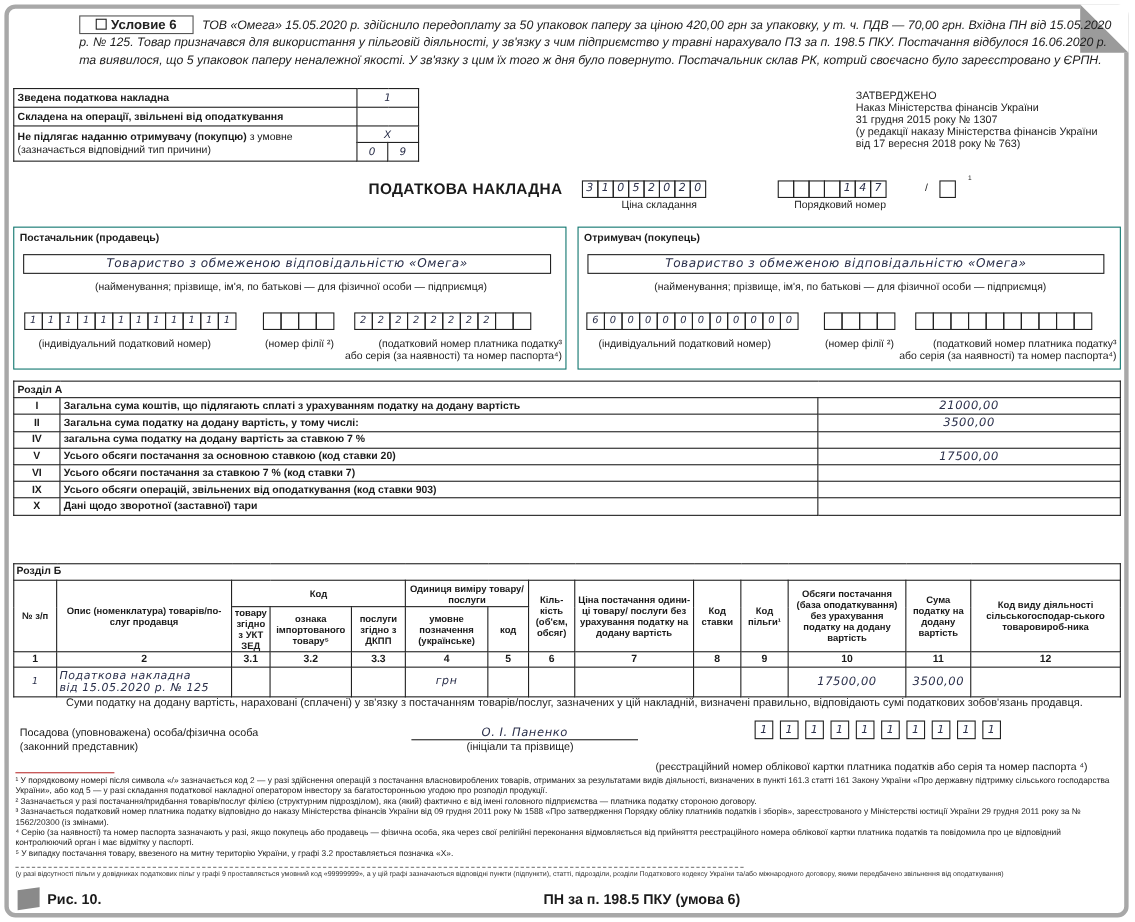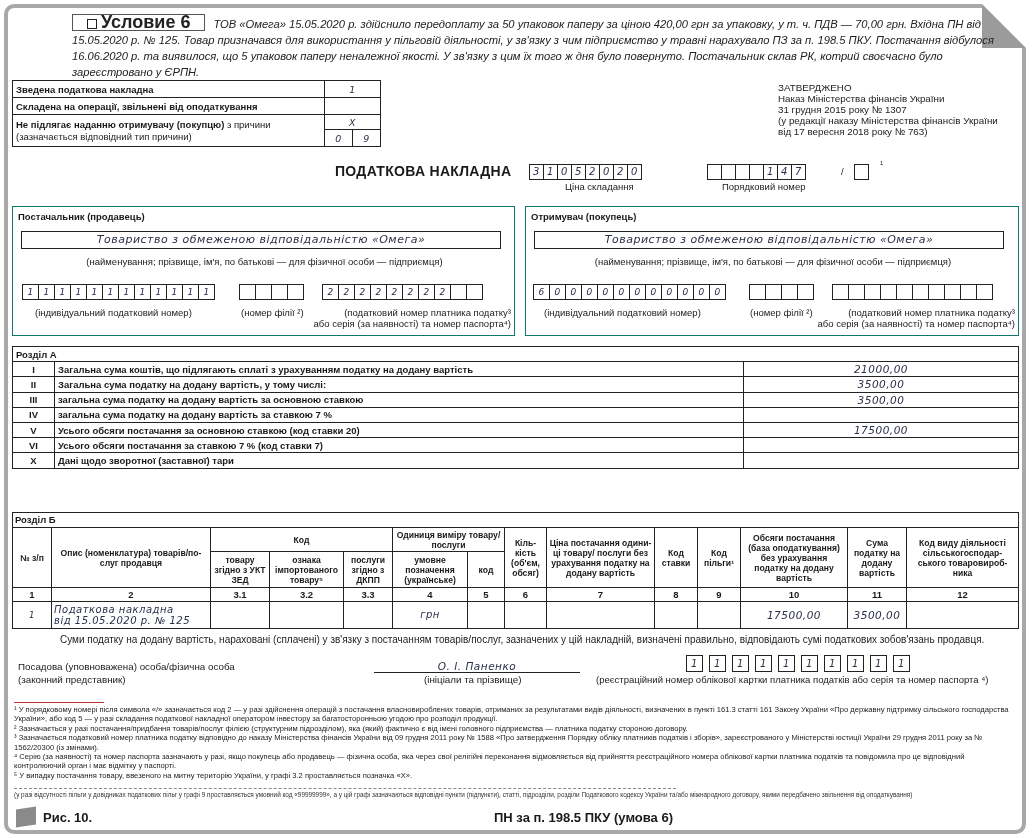--- a/index.html
+++ b/index.html
@@ -18,21 +18,21 @@
 
   .hand { font-family: "DejaVu Sans", sans-serif; font-style: italic; color: #2a2f4a; letter-spacing: 0.5px; }
 
   
   .cond {
     position: absolute; left: 72px; top: 14px; width: 940px;
     font-size: 11.2px; font-style: italic; line-height: 16px; color: #222;
   }
   .cond-badge {
     display: inline-block; border: 1px solid #555; padding: 0 14px 0 14px;
-    font-style: normal; font-weight: bold; font-size: 18px; margin-right: 8px; line-height: 15px;
+    font-style: normal; font-weight: bold; font-size: 12px; margin-right: 8px; line-height: 15px;
   }
   .cond-badge .box { display: inline-block; width: 10px; height: 10px; border: 1.5px solid #222; margin-right: 4px; vertical-align: -1px; }
 
   
   .tl-table { position: absolute; left: 12px; top: 80px; border-collapse: collapse; font-size: 9.5px; }
   .tl-table td { border: 1px solid #222; height: 17px; padding: 0 3px; }
   .tl-table .lbl { width: 312px; font-weight: bold; }
   .tl-table .val { width: 56px; text-align: center; }
   .tl-table .half { width: 28px; text-align: center; }
 
@@ -65,21 +65,21 @@
   .secB .hdr-title td { text-align: left; height: 15px; font-size: 9.5px; }
   .secB .idx td { height: 14px; font-size: 9.5px; }
   .secB .data td { height: 27px; font-weight: normal; }
 
   .sumtext { position: absolute; left: 60px; top: 634px; font-size: 10px; color: #222; }
   .signer { position: absolute; left: 18px; top: 660px; font-size: 9.8px; line-height: 13px; }
   .sig-line { position: absolute; left: 374px; top: 660px; width: 206px; border-bottom: 1px solid #222; text-align: center; font-size: 10.5px; height: 13px; line-height: 12px; }
   .sig-cap { position: absolute; left: 424px; top: 674px; font-size: 9.8px; }
   .reg-cells { position: absolute; left: 686px; top: 655px; display: flex; gap: 6px; }
   .reg-cells .c { width: 17px; height: 17px; border: 1px solid #222; font-size: 10px; text-align: center; line-height: 15px; }
-  .reg-cap { position: absolute; left: 596px; top: 674px; font-size: 9.5px; }
+  .reg-cap { position: absolute; left: 596px; top: 692px; font-size: 9.5px; }
 
   .fn-sep { position: absolute; left: 14px; top: 702px; width: 90px; border-top: 1px solid #b33; }
   .footnotes { position: absolute; left: 14px; top: 705px; width: 1000px; font-size: 7.6px; line-height: 9.4px; color: #222; }
   .dash-sep { position: absolute; left: 14px; top: 788px; width: 662px; border-top: 1px dashed #888; }
   .fn-last { position: absolute; left: 14px; top: 791px; font-size: 6.4px; color: #333; white-space: nowrap; }
 
   .fig { position: absolute; left: 16px; top: 808px; display: flex; align-items: center; font-weight: bold; font-size: 13px; }
   .fig .sq { width: 20px; height: 18px; background: #8a8a8a; margin-right: 7px; transform: skewY(-8deg); }
   .fig-title { position: absolute; left: 494px; top: 810px; font-size: 13px; font-weight: bold; }
 </style>
@@ -99,21 +99,21 @@
       <tr>
     <td class="lbl">Зведена податкова накладна</td>
     <td class="val hand" colspan="2">1</td>
   </tr>
   <tr>
     <td class="lbl">Складена на операції, звільнені від оподаткування</td>
     <td class="val hand" colspan="2"></td>
   </tr>
   <tr>
     <td class="lbl" rowspan="2" style="height:32px;line-height:12px;">
-      <span>Не підлягає наданню отримувачу (покупцю)</span><span style="font-weight:normal"> з причини</span><br>
+      <span>Не підлягає наданню отримувачу (покупцю)</span><span style="font-weight:normal"> з умовне</span><br>
       <span style="font-weight:normal">(зазначається відповідний тип причини)</span>
     </td>
     <td class="val hand" colspan="2" style="height:15px">X</td>
   </tr>
   <tr>
     <td class="half hand" style="height:16px">0</td>
     <td class="half hand" style="height:16px">9</td>
   </tr>
 </tbody>
   </table>
@@ -252,37 +252,37 @@
         <td class="num">I</td>
         <td class="desc">Загальна сума коштів, що підлягають сплаті з урахуванням податку на додану вартість</td>
         <td class="amt hand">21000,00</td>
       </tr>
   <tr>
         <td class="num">II</td>
         <td class="desc">Загальна сума податку на додану вартість, у тому числі:</td>
         <td class="amt hand">3500,00</td>
       </tr>
   <tr>
-        <td class="num">III</td>
-        <td class="desc">загальна сума податку на додану вартість за основною ставкою</td>
-        <td class="amt hand">3500,00</td>
-      </tr>
-  <tr>
         <td class="num">IV</td>
         <td class="desc">загальна сума податку на додану вартість за ставкою 7 %</td>
         <td class="amt hand"></td>
       </tr>
   <tr>
         <td class="num">V</td>
         <td class="desc">Усього обсяги постачання за основною ставкою (код ставки 20)</td>
         <td class="amt hand">17500,00</td>
       </tr>
   <tr>
         <td class="num">VI</td>
         <td class="desc">Усього обсяги постачання за ставкою 7 % (код ставки 7)</td>
+        <td class="amt hand"></td>
+      </tr>
+  <tr>
+        <td class="num">IX</td>
+        <td class="desc">Усього обсяги операцій, звільнених від оподаткування (код ставки 903)</td>
         <td class="amt hand"></td>
       </tr>
   <tr>
         <td class="num">X</td>
         <td class="desc">Дані щодо зворотної (заставної) тари</td>
         <td class="amt hand"></td>
       </tr>
 </tbody>
   </table>
 
@@ -298,21 +298,21 @@
     <td colspan="2">Одиниця виміру товару/ послуги</td>
     <td rowspan="2" style="width:42px">Кіль-кість (об'єм, обсяг)</td>
     <td rowspan="2" style="width:108px">Ціна постачання одини-ці товару/ послуги без урахування податку на додану вартість</td>
     <td rowspan="2" style="width:43px">Код ставки</td>
     <td rowspan="2" style="width:43px">Код пільги¹</td>
     <td rowspan="2" style="width:107px">Обсяги постачання (база оподаткування) без урахування податку на додану вартість</td>
     <td rowspan="2" style="width:59px">Сума податку на додану вартість</td>
     <td rowspan="2">Код виду діяльності сільськогосподар-ського товаровироб-ника</td>
   </tr>
   <tr>
-    <td style="width:59px;height:36px">товару згідно з УКТ ЗЕД</td>
+    <td style="width:35px;height:36px">товару згідно з УКТ ЗЕД</td>
     <td style="width:74px">ознака імпортованого товару⁵</td>
     <td style="width:49px">послуги згідно з ДКПП</td>
     <td style="width:75px">умовне позначення (українське)</td>
     <td style="width:37px">код</td>
   </tr>
   <tr class="idx">
     <td>1</td>
     <td>2</td>
     <td>3.1</td>
     <td>3.2</td>

